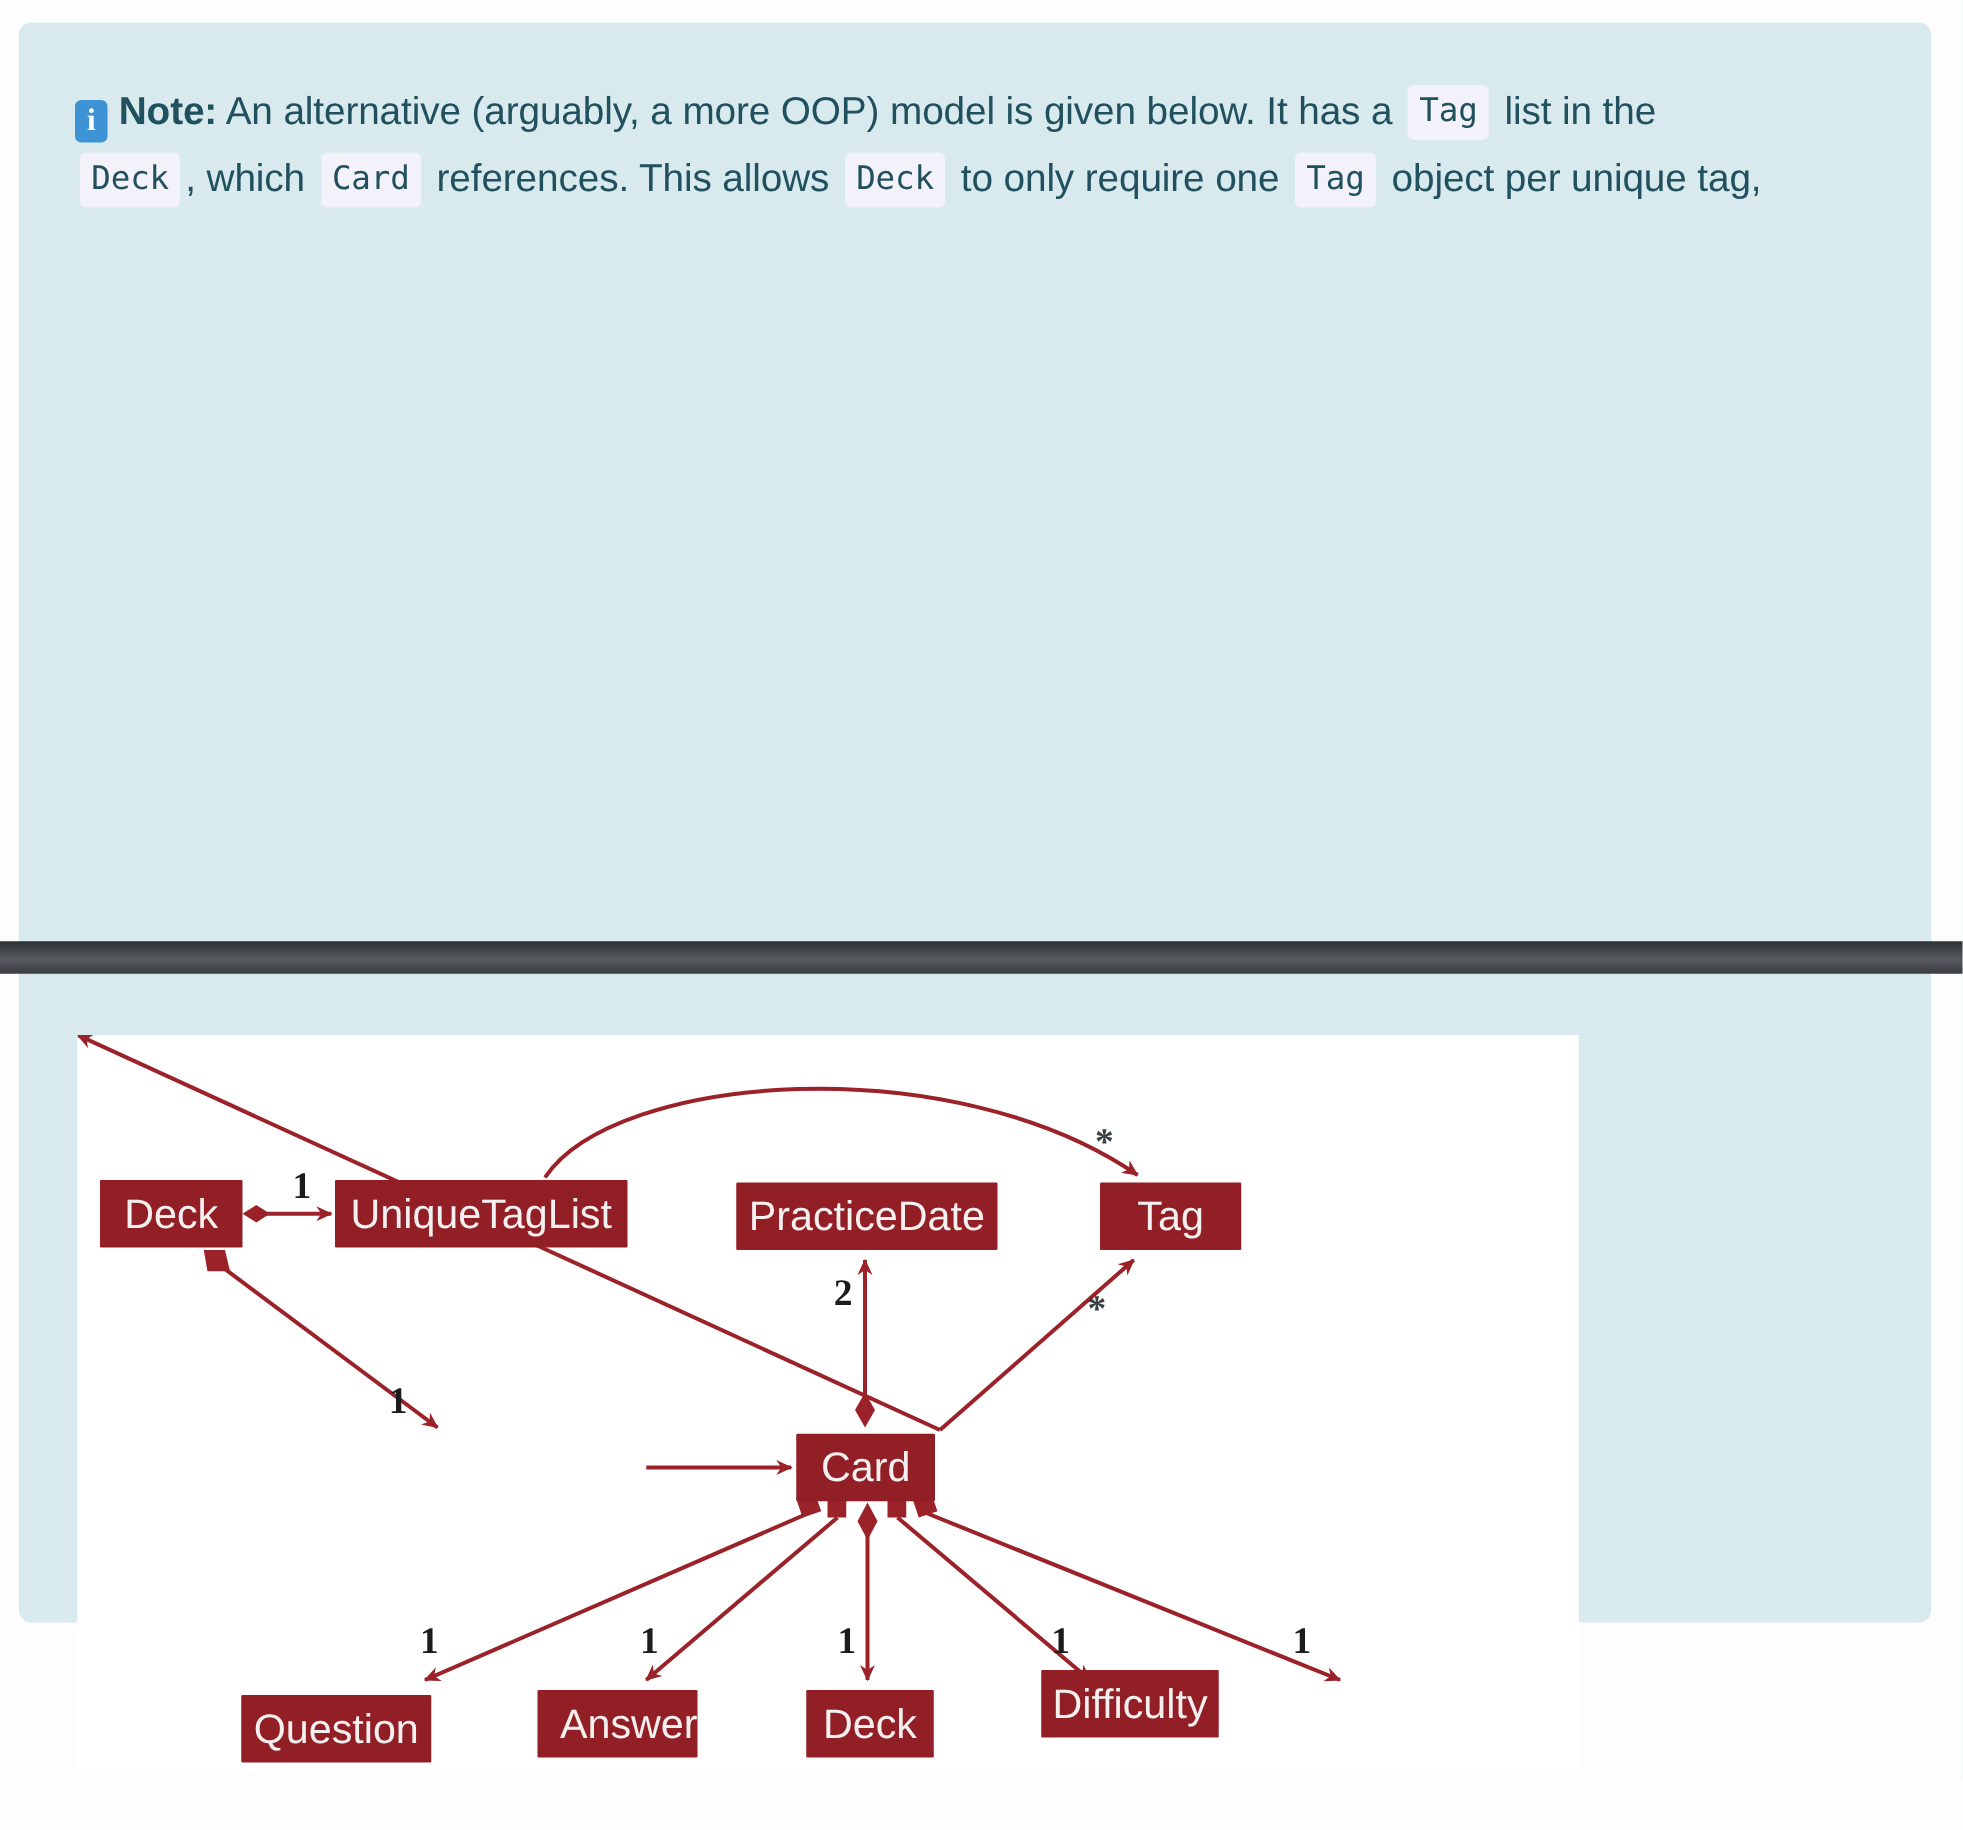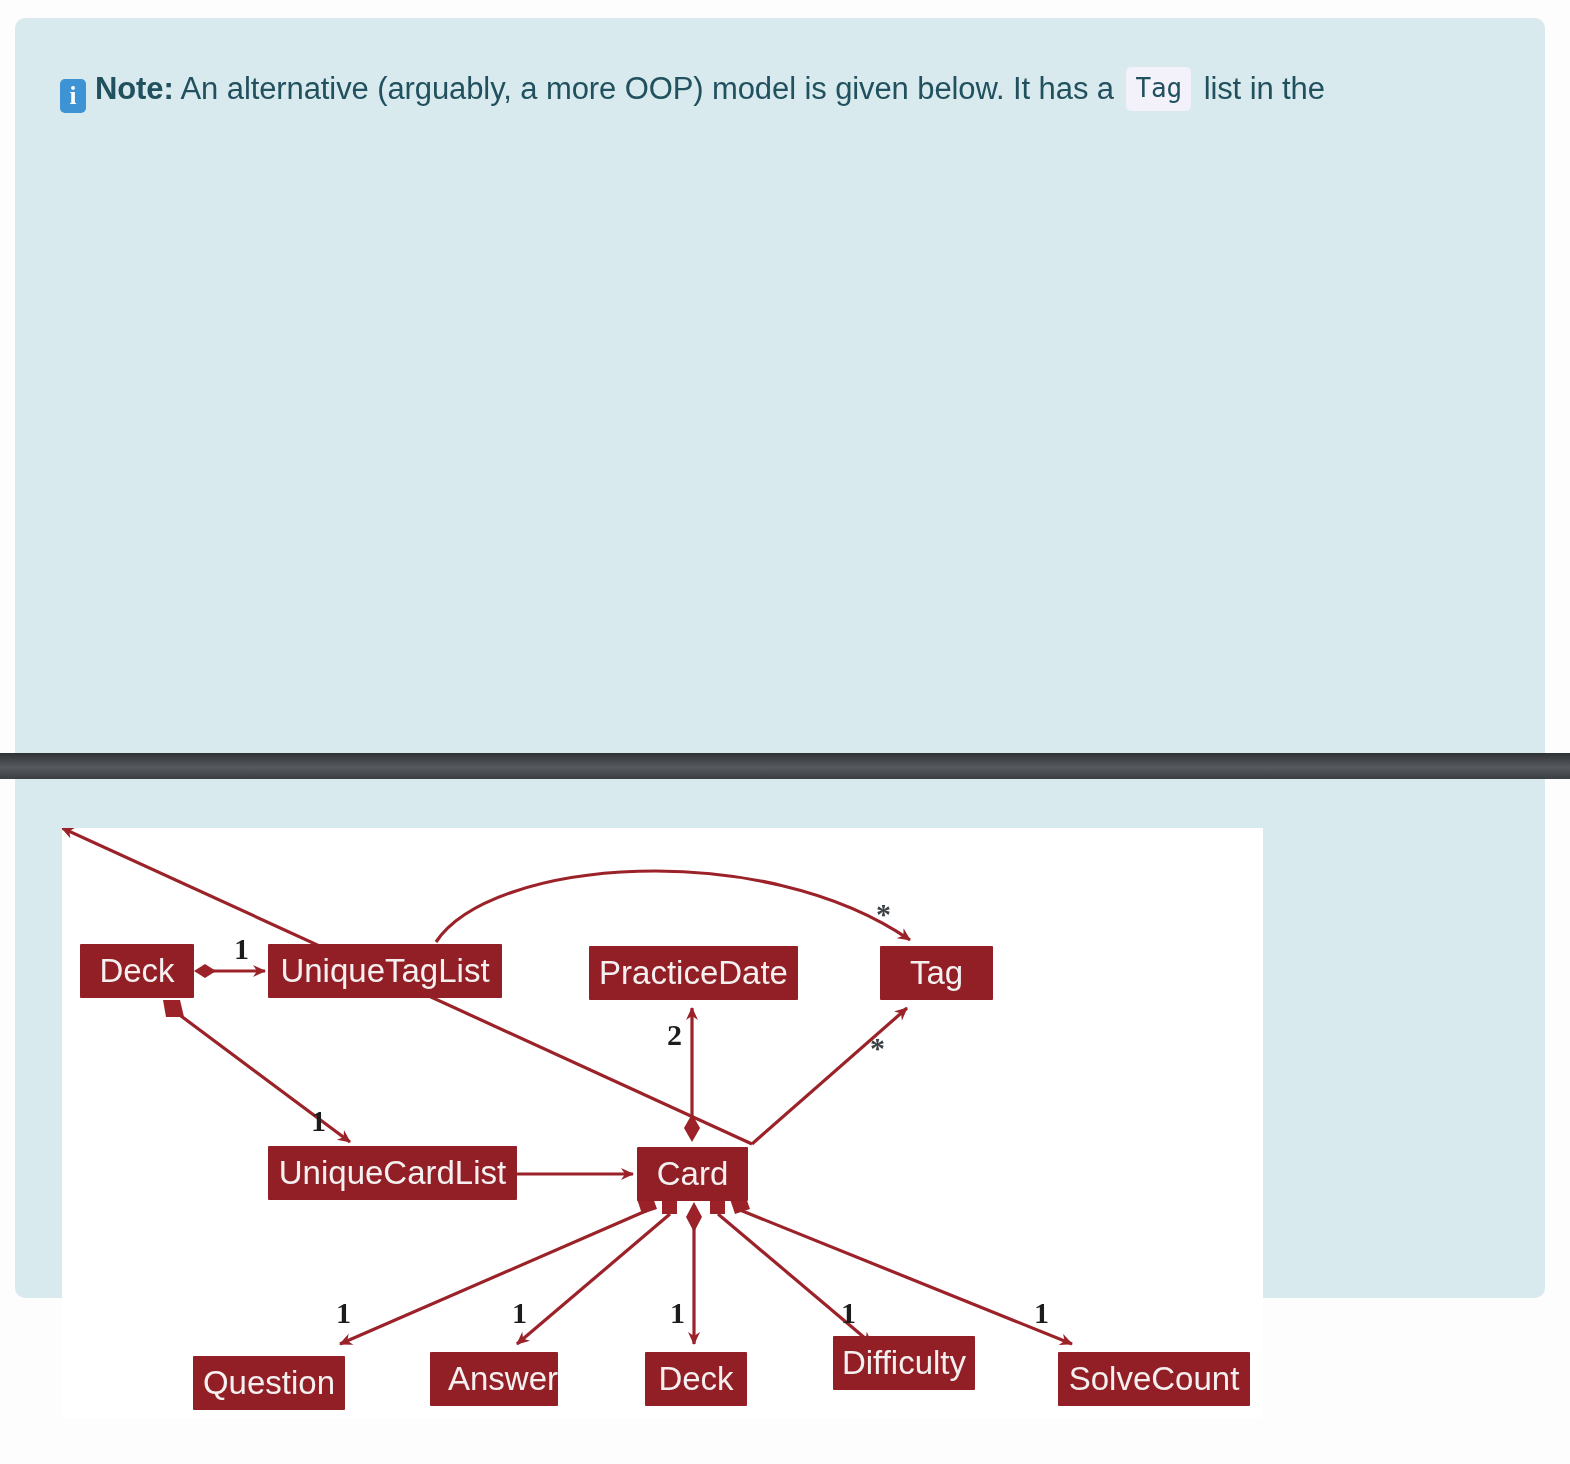--- a/index.html
+++ b/index.html
@@ -132,20 +132,23 @@
 </style>
 </head>
 <body>
 
 <div id="note-box">
 
   <div class="note-text" id="note-line-1">
     <span class="info-icon">i</span><span class="note-strong">Note:</span><span> An alternative (arguably, a more OOP) model is given below. It has a </span><span class="code-chip">Tag</span><span> list in the</span>
   </div>
 
+  <div class="note-text" id="note-line-2">
+    <span class="code-chip">Deck</span><span>, which </span><span class="code-chip">Card</span><span> references. This allows </span><span class="code-chip">Deck</span><span> to only require one </span><span class="code-chip">Tag</span><span> object per unique tag,</span>
+  </div>
 
 
   <div id="diagram-canvas" style="left:47px; top:810px;">
 
     <svg id="diagram-svg" width="1201" height="590" viewBox="0 0 1201 590">
       <defs>
         <marker id="arrowOpen" markerWidth="16" markerHeight="16" refX="13" refY="6" orient="auto" markerUnits="userSpaceOnUse">
           <path d="M1,0 L14,6 L1,12 L5,6 Z" fill="#9b2229"></path>
         </marker>
       </defs>
@@ -190,40 +193,34 @@
     </div>
     <div class="uml-box" style="left:527px; top:118px; width:209px;">
       <span>PracticeDate</span>
     </div>
     <div class="uml-box" style="left:206px; top:116px; width:234px;">
       <span>UniqueTagList</span>
     </div>
     <div class="uml-box" style="left:818px; top:118px; width:113px;">
       <span>Tag</span>
     </div>
-    <div class="uml-box" style="left:206px; top:318px; width:249px;">
-      <span>UniqueCardList</span>
-    </div>
     <div class="uml-box" style="left:575px; top:319px; width:111px;">
       <span>Card</span>
     </div>
     <div class="uml-box" style="left:131px; top:528px; width:152px;">
       <span>Question</span>
     </div>
     <div class="uml-box" style="left:368px; top:524px; width:128px;text-align:right;">
       <span>Answer</span>
     </div>
     <div class="uml-box" style="left:583px; top:524px; width:102px;">
       <span>Deck</span>
     </div>
     <div class="uml-box" style="left:771px; top:508px; width:142px;">
       <span>Difficulty</span>
-    </div>
-    <div class="uml-box" style="left:996px; top:524px; width:192px;">
-      <span>SolveCount</span>
     </div>
 
     <div class="mult-label" style="left:172px; top:106px;">1</div>
     <div class="mult-label" style="left:249px; top:278px;">1</div>
     <div class="mult-label" style="left:605px; top:192px;">2</div>
     <div class="mult-label" style="left:274px; top:470px;">1</div>
     <div class="mult-label" style="left:450px; top:470px;">1</div>
     <div class="mult-label" style="left:608px; top:470px;">1</div>
     <div class="mult-label" style="left:779px; top:470px;">1</div>
     <div class="mult-label" style="left:972px; top:470px;">1</div>

